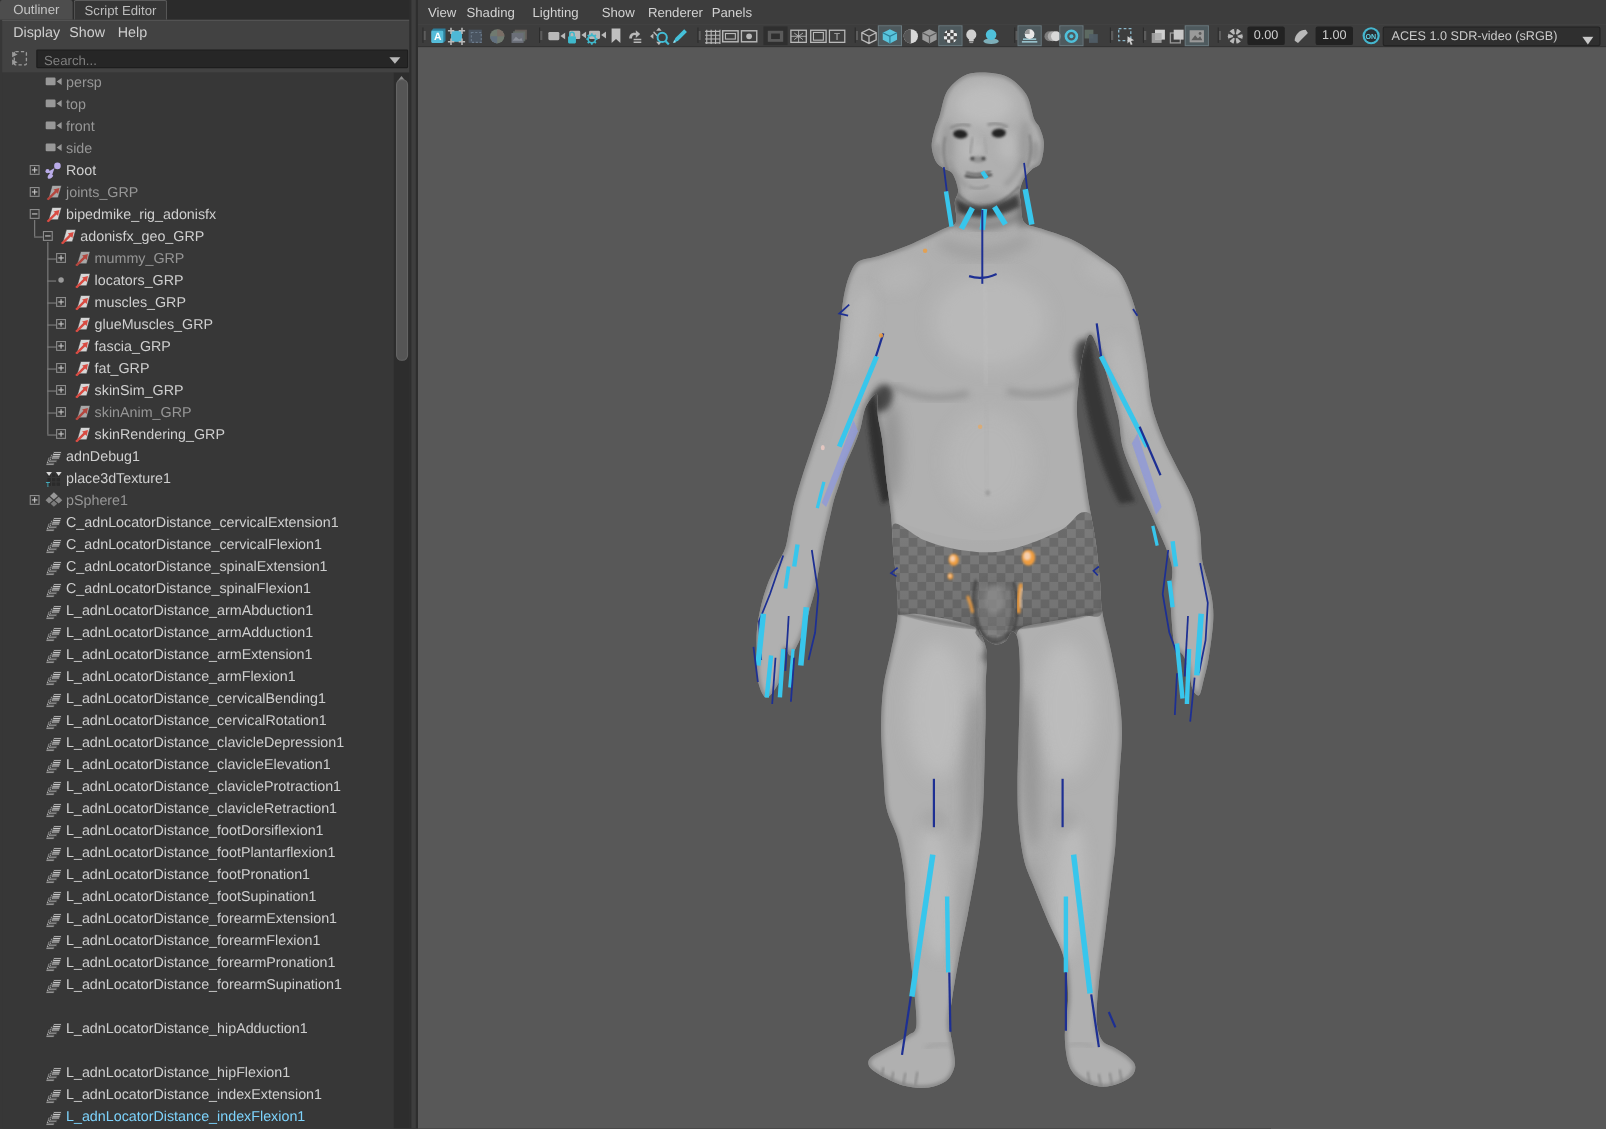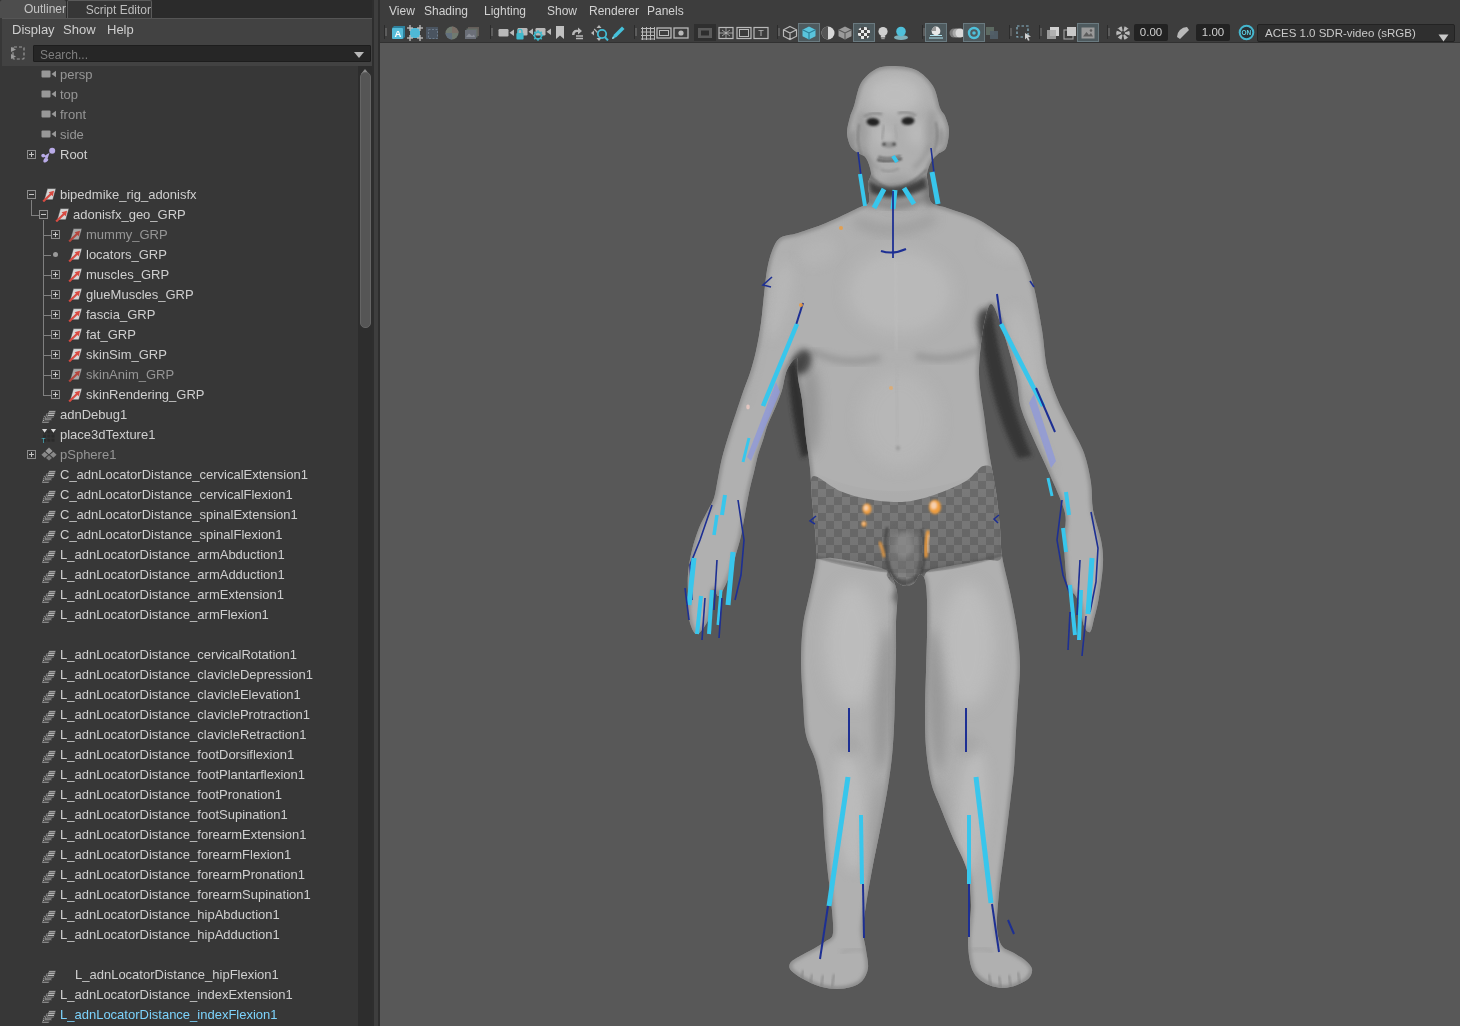--- a/index.html
+++ b/index.html
@@ -1,20 +1,20 @@
 <!DOCTYPE html>
 <html><head><meta charset="utf-8"><style>
 * { margin:0; padding:0; box-sizing:border-box; }
 html,body { width:1460px; height:1026px; overflow:hidden; background:#383838;
   font-family:"Liberation Sans", sans-serif; }
 #app { position:relative; width:1460px; height:1026px; }
 
 #left { position:absolute; left:0; top:0; width:374px; height:1026px; background:#373737; }
 #tabbar { position:absolute; left:0; top:0; width:374px; height:18px; background:#2b2b2b; }
-.tab { position:absolute; top:0; height:18px; font-size:12px; color:#c4c4c4; text-align:right; line-height:19px; }
+.tab { position:absolute; top:0; height:18px; font-size:12px; color:#c4c4c4; text-align:center; line-height:19px; }
 #tab1 { left:0; width:66px; background:#4d4d4d; border-radius:2px 2px 0 0; }
 #tab2 { left:67px; width:85px; background:#363636; border:1px solid #5a5a5a; border-bottom:none; color:#bdbdbd; border-radius:2px 2px 0 0; }
 #lmenu { position:absolute; left:2px; top:18px; width:372px; height:22px; background:#424242; border-top:1px solid #555; }
 #lmenu span { position:absolute; top:0; font-size:13px; color:#cecece; line-height:22px; }
 #lsearch { position:absolute; left:2px; top:40px; width:372px; height:26px; background:#424242; }
 #sfield { position:absolute; left:31px; top:5px; width:338px; height:17px; background:#262626; border:1px solid #1d1d1d; border-radius:1px; }
 #sfield span { position:absolute; left:6px; top:1px; font-size:12px; color:#7f7f7f; line-height:16px; }
 #sarr { position:absolute; right:6px; top:6px; width:0; height:0; border-left:5px solid transparent; border-right:5px solid transparent; border-top:6px solid #b8b8b8; }
 #ficon { position:absolute; left:8px; top:4px; }
 #tree { position:absolute; left:2px; top:66px; width:356px; height:960px; background:#373737; overflow:hidden; }
@@ -118,20 +118,31 @@
             <span class="xv"></span>
           </span>
           <span class="ticon" style="left:39px"><svg width="15" height="16" viewBox="0 0 15 16">
               <circle cx="11.2" cy="3.8" r="3" fill="#b9abe8"></circle>
               <path d="M8.6 5.8 L2.8 9.2 L6.2 12.6 Z" fill="#b9abe8"></path>
               <path d="M4.6 10.4 C2.4 12 1.6 14.4 3 15.4 C4.6 16.2 6.8 14.6 7.4 12.6 Z" fill="#b9abe8"></path>
               <circle cx="2.2" cy="8.6" r="1.9" fill="#b9abe8"></circle>
             </svg></span>
           <span class="tlabel" style="left:58px;color:#cfcfcf">Root</span>
         </div>
+<div class="trow" style="top:99px">
+          <span class="xpand" style="left:25px">
+            <span class="xh"></span>
+            <span class="xv"></span>
+          </span>
+          <span class="ticon" style="left:39px"><svg width="15" height="15" viewBox="0 0 15 15">
+              <path d="M3.2 12.8 L6.4 1.6 L15 1.6 L11.8 12.8 Z" fill="#a8a8a8" stroke="#2e2e2e" stroke-width="0.5"></path>
+              <path d="M1.4 13.8 L8.9 6.5 L7.6 5.2 L13 3.8 L11.8 9.3 L10.4 7.9 L3 15.2 Z" fill="#b4463e"></path>
+            </svg></span>
+          <span class="tlabel" style="left:58px;color:#969696">joints_GRP</span>
+        </div>
 <div class="trow" style="top:119px">
           <span class="xpand" style="left:25px">
             <span class="xh"></span>
           </span>
           <span class="ticon" style="left:39px"><svg width="15" height="15" viewBox="0 0 15 15">
               <path d="M3.2 12.8 L6.4 1.6 L15 1.6 L11.8 12.8 Z" fill="#d6d6d6" stroke="#2e2e2e" stroke-width="0.5"></path>
               <path d="M1.4 13.8 L8.9 6.5 L7.6 5.2 L13 3.8 L11.8 9.3 L10.4 7.9 L3 15.2 Z" fill="#d84b42"></path>
             </svg></span>
           <span class="tlabel" style="left:58px;color:#cfcfcf">bipedmike_rig_adonisfx</span>
         </div>
@@ -417,20 +428,37 @@
               <line x1="4.1" y1="12.0" x2="11.1" y2="12.0" stroke="#484848" stroke-width="1"></line>
               <line x1="4.75" y1="9.9" x2="11.75" y2="9.9" stroke="#484848" stroke-width="1"></line>
               <line x1="5.3999999999999995" y1="7.8" x2="12.4" y2="7.8" stroke="#484848" stroke-width="1"></line>
               <path d="M5.3999999999999995,10.8 L7.8,3.4 L15.2,3.4 L12.8,10.8 Z" fill="#c9c9c9" stroke="#303030" stroke-width="0.8"></path>
               <line x1="6.5" y1="9.4" x2="13.5" y2="9.4" stroke="#484848" stroke-width="1"></line>
               <line x1="7.15" y1="7.300000000000001" x2="14.15" y2="7.300000000000001" stroke="#484848" stroke-width="1"></line>
               <line x1="7.8" y1="5.2" x2="14.8" y2="5.2" stroke="#484848" stroke-width="1"></line>
             </svg></span>
           <span class="tlabel" style="left:58px;color:#cfcfcf">L_adnLocatorDistance_armFlexion1</span>
         </div>
+<div class="trow" style="top:559px">
+          <span class="ticon" style="left:39px"><svg width="16" height="16" viewBox="0 0 16 16">
+              <path d="M0.6,16.0 L3.0,8.6 L10.4,8.6 L8.0,16.0 Z" fill="#c9c9c9" stroke="#303030" stroke-width="0.8"></path>
+              <line x1="1.7" y1="14.600000000000001" x2="8.7" y2="14.600000000000001" stroke="#484848" stroke-width="1"></line>
+              <line x1="2.35" y1="12.500000000000002" x2="9.35" y2="12.500000000000002" stroke="#484848" stroke-width="1"></line>
+              <line x1="3.0" y1="10.400000000000002" x2="10.0" y2="10.400000000000002" stroke="#484848" stroke-width="1"></line>
+              <path d="M3.0,13.4 L5.4,6.0 L12.8,6.0 L10.4,13.4 Z" fill="#c9c9c9" stroke="#303030" stroke-width="0.8"></path>
+              <line x1="4.1" y1="12.0" x2="11.1" y2="12.0" stroke="#484848" stroke-width="1"></line>
+              <line x1="4.75" y1="9.9" x2="11.75" y2="9.9" stroke="#484848" stroke-width="1"></line>
+              <line x1="5.3999999999999995" y1="7.8" x2="12.4" y2="7.8" stroke="#484848" stroke-width="1"></line>
+              <path d="M5.3999999999999995,10.8 L7.8,3.4 L15.2,3.4 L12.8,10.8 Z" fill="#c9c9c9" stroke="#303030" stroke-width="0.8"></path>
+              <line x1="6.5" y1="9.4" x2="13.5" y2="9.4" stroke="#484848" stroke-width="1"></line>
+              <line x1="7.15" y1="7.300000000000001" x2="14.15" y2="7.300000000000001" stroke="#484848" stroke-width="1"></line>
+              <line x1="7.8" y1="5.2" x2="14.8" y2="5.2" stroke="#484848" stroke-width="1"></line>
+            </svg></span>
+          <span class="tlabel" style="left:58px;color:#cfcfcf">L_adnLocatorDistance_cervicalBending1</span>
+        </div>
 <div class="trow" style="top:579px">
           <span class="ticon" style="left:39px"><svg width="16" height="16" viewBox="0 0 16 16">
               <path d="M0.6,16.0 L3.0,8.6 L10.4,8.6 L8.0,16.0 Z" fill="#c9c9c9" stroke="#303030" stroke-width="0.8"></path>
               <line x1="1.7" y1="14.600000000000001" x2="8.7" y2="14.600000000000001" stroke="#484848" stroke-width="1"></line>
               <line x1="2.35" y1="12.500000000000002" x2="9.35" y2="12.500000000000002" stroke="#484848" stroke-width="1"></line>
               <line x1="3.0" y1="10.400000000000002" x2="10.0" y2="10.400000000000002" stroke="#484848" stroke-width="1"></line>
               <path d="M3.0,13.4 L5.4,6.0 L12.8,6.0 L10.4,13.4 Z" fill="#c9c9c9" stroke="#303030" stroke-width="0.8"></path>
               <line x1="4.1" y1="12.0" x2="11.1" y2="12.0" stroke="#484848" stroke-width="1"></line>
               <line x1="4.75" y1="9.9" x2="11.75" y2="9.9" stroke="#484848" stroke-width="1"></line>
               <line x1="5.3999999999999995" y1="7.8" x2="12.4" y2="7.8" stroke="#484848" stroke-width="1"></line>
@@ -638,37 +666,20 @@
               <line x1="4.1" y1="12.0" x2="11.1" y2="12.0" stroke="#484848" stroke-width="1"></line>
               <line x1="4.75" y1="9.9" x2="11.75" y2="9.9" stroke="#484848" stroke-width="1"></line>
               <line x1="5.3999999999999995" y1="7.8" x2="12.4" y2="7.8" stroke="#484848" stroke-width="1"></line>
               <path d="M5.3999999999999995,10.8 L7.8,3.4 L15.2,3.4 L12.8,10.8 Z" fill="#c9c9c9" stroke="#303030" stroke-width="0.8"></path>
               <line x1="6.5" y1="9.4" x2="13.5" y2="9.4" stroke="#484848" stroke-width="1"></line>
               <line x1="7.15" y1="7.300000000000001" x2="14.15" y2="7.300000000000001" stroke="#484848" stroke-width="1"></line>
               <line x1="7.8" y1="5.2" x2="14.8" y2="5.2" stroke="#484848" stroke-width="1"></line>
             </svg></span>
           <span class="tlabel" style="left:58px;color:#cfcfcf">L_adnLocatorDistance_forearmSupination1</span>
         </div>
-<div class="trow" style="top:839px">
-          <span class="ticon" style="left:39px"><svg width="16" height="16" viewBox="0 0 16 16">
-              <path d="M0.6,16.0 L3.0,8.6 L10.4,8.6 L8.0,16.0 Z" fill="#c9c9c9" stroke="#303030" stroke-width="0.8"></path>
-              <line x1="1.7" y1="14.600000000000001" x2="8.7" y2="14.600000000000001" stroke="#484848" stroke-width="1"></line>
-              <line x1="2.35" y1="12.500000000000002" x2="9.35" y2="12.500000000000002" stroke="#484848" stroke-width="1"></line>
-              <line x1="3.0" y1="10.400000000000002" x2="10.0" y2="10.400000000000002" stroke="#484848" stroke-width="1"></line>
-              <path d="M3.0,13.4 L5.4,6.0 L12.8,6.0 L10.4,13.4 Z" fill="#c9c9c9" stroke="#303030" stroke-width="0.8"></path>
-              <line x1="4.1" y1="12.0" x2="11.1" y2="12.0" stroke="#484848" stroke-width="1"></line>
-              <line x1="4.75" y1="9.9" x2="11.75" y2="9.9" stroke="#484848" stroke-width="1"></line>
-              <line x1="5.3999999999999995" y1="7.8" x2="12.4" y2="7.8" stroke="#484848" stroke-width="1"></line>
-              <path d="M5.3999999999999995,10.8 L7.8,3.4 L15.2,3.4 L12.8,10.8 Z" fill="#c9c9c9" stroke="#303030" stroke-width="0.8"></path>
-              <line x1="6.5" y1="9.4" x2="13.5" y2="9.4" stroke="#484848" stroke-width="1"></line>
-              <line x1="7.15" y1="7.300000000000001" x2="14.15" y2="7.300000000000001" stroke="#484848" stroke-width="1"></line>
-              <line x1="7.8" y1="5.2" x2="14.8" y2="5.2" stroke="#484848" stroke-width="1"></line>
-            </svg></span>
-          <span class="tlabel" style="left:58px;color:#cfcfcf">L_adnLocatorDistance_hipAbduction1</span>
-        </div>
 <div class="trow" style="top:859px">
           <span class="ticon" style="left:39px"><svg width="16" height="16" viewBox="0 0 16 16">
               <path d="M0.6,16.0 L3.0,8.6 L10.4,8.6 L8.0,16.0 Z" fill="#c9c9c9" stroke="#303030" stroke-width="0.8"></path>
               <line x1="1.7" y1="14.600000000000001" x2="8.7" y2="14.600000000000001" stroke="#484848" stroke-width="1"></line>
               <line x1="2.35" y1="12.500000000000002" x2="9.35" y2="12.500000000000002" stroke="#484848" stroke-width="1"></line>
               <line x1="3.0" y1="10.400000000000002" x2="10.0" y2="10.400000000000002" stroke="#484848" stroke-width="1"></line>
               <path d="M3.0,13.4 L5.4,6.0 L12.8,6.0 L10.4,13.4 Z" fill="#c9c9c9" stroke="#303030" stroke-width="0.8"></path>
               <line x1="4.1" y1="12.0" x2="11.1" y2="12.0" stroke="#484848" stroke-width="1"></line>
               <line x1="4.75" y1="9.9" x2="11.75" y2="9.9" stroke="#484848" stroke-width="1"></line>
               <line x1="5.3999999999999995" y1="7.8" x2="12.4" y2="7.8" stroke="#484848" stroke-width="1"></line>
@@ -687,21 +698,21 @@
               <line x1="3.0" y1="10.400000000000002" x2="10.0" y2="10.400000000000002" stroke="#484848" stroke-width="1"></line>
               <path d="M3.0,13.4 L5.4,6.0 L12.8,6.0 L10.4,13.4 Z" fill="#c9c9c9" stroke="#303030" stroke-width="0.8"></path>
               <line x1="4.1" y1="12.0" x2="11.1" y2="12.0" stroke="#484848" stroke-width="1"></line>
               <line x1="4.75" y1="9.9" x2="11.75" y2="9.9" stroke="#484848" stroke-width="1"></line>
               <line x1="5.3999999999999995" y1="7.8" x2="12.4" y2="7.8" stroke="#484848" stroke-width="1"></line>
               <path d="M5.3999999999999995,10.8 L7.8,3.4 L15.2,3.4 L12.8,10.8 Z" fill="#c9c9c9" stroke="#303030" stroke-width="0.8"></path>
               <line x1="6.5" y1="9.4" x2="13.5" y2="9.4" stroke="#484848" stroke-width="1"></line>
               <line x1="7.15" y1="7.300000000000001" x2="14.15" y2="7.300000000000001" stroke="#484848" stroke-width="1"></line>
               <line x1="7.8" y1="5.2" x2="14.8" y2="5.2" stroke="#484848" stroke-width="1"></line>
             </svg></span>
-          <span class="tlabel" style="left:73px;color:#cfcfcf">L_adnLocatorDistance_hipFlexion1</span>
+          <span class="tlabel" style="left:58px;color:#cfcfcf">L_adnLocatorDistance_hipFlexion1</span>
         </div>
 <div class="trow" style="top:919px">
           <span class="ticon" style="left:39px"><svg width="16" height="16" viewBox="0 0 16 16">
               <path d="M0.6,16.0 L3.0,8.6 L10.4,8.6 L8.0,16.0 Z" fill="#c9c9c9" stroke="#303030" stroke-width="0.8"></path>
               <line x1="1.7" y1="14.600000000000001" x2="8.7" y2="14.600000000000001" stroke="#484848" stroke-width="1"></line>
               <line x1="2.35" y1="12.500000000000002" x2="9.35" y2="12.500000000000002" stroke="#484848" stroke-width="1"></line>
               <line x1="3.0" y1="10.400000000000002" x2="10.0" y2="10.400000000000002" stroke="#484848" stroke-width="1"></line>
               <path d="M3.0,13.4 L5.4,6.0 L12.8,6.0 L10.4,13.4 Z" fill="#c9c9c9" stroke="#303030" stroke-width="0.8"></path>
               <line x1="4.1" y1="12.0" x2="11.1" y2="12.0" stroke="#484848" stroke-width="1"></line>
               <line x1="4.75" y1="9.9" x2="11.75" y2="9.9" stroke="#484848" stroke-width="1"></line>

